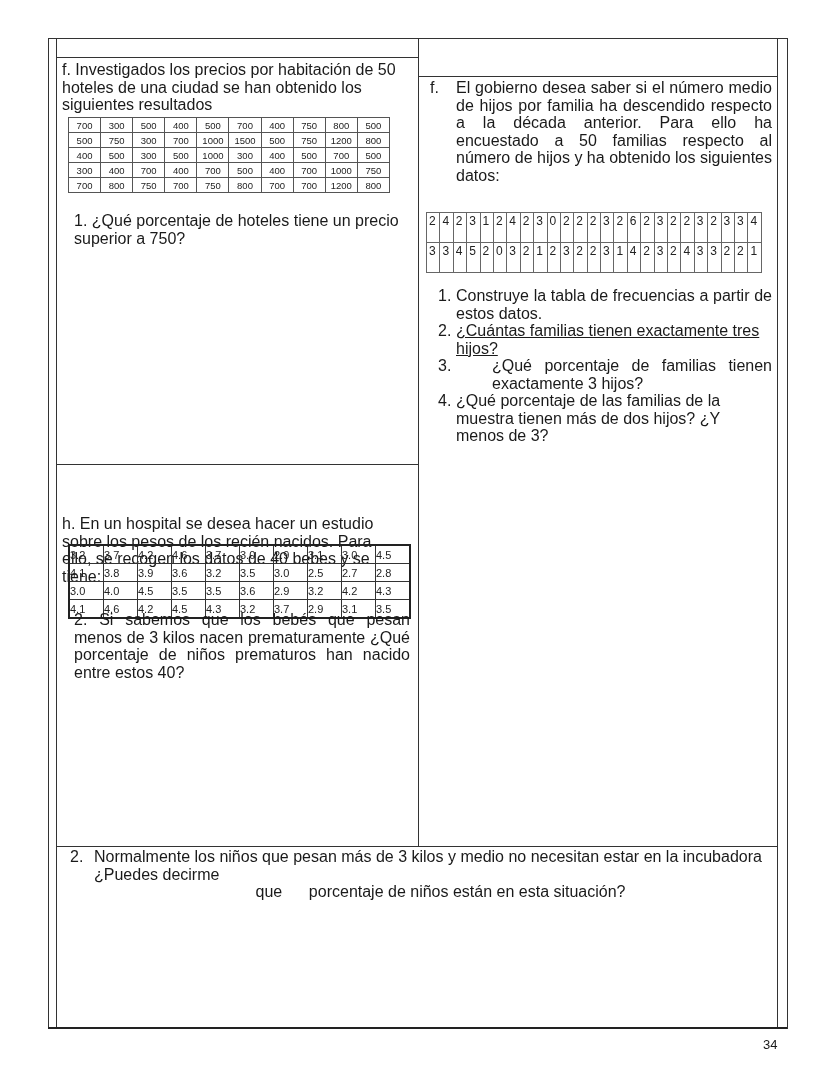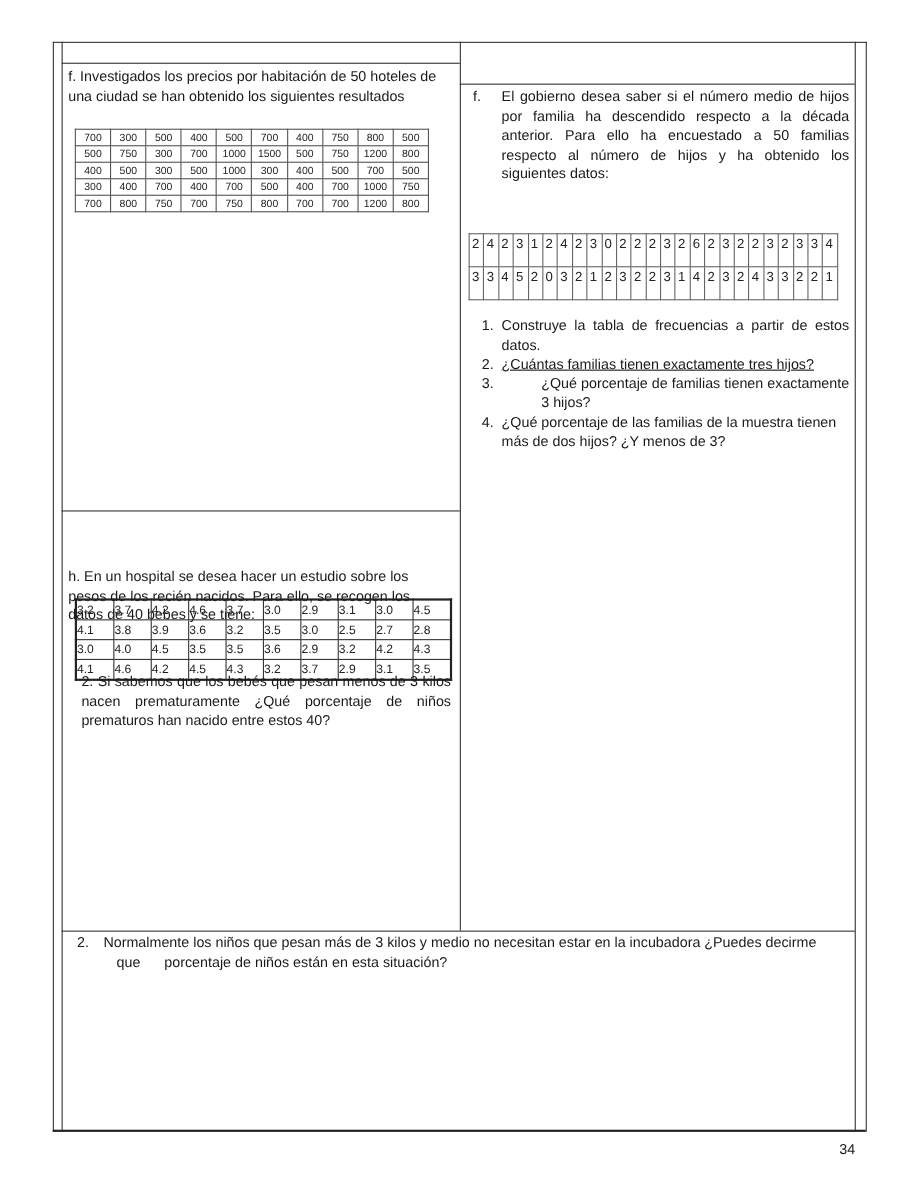--- a/index.html
+++ b/index.html
@@ -19,21 +19,21 @@
   }
   .frame-inner-right {
     position: absolute; left: 777px; top: 38px; width: 1px; height: 990px; background: #333;
   }
   .frame-bottom {
     position: absolute; left: 48px; top: 1027px; width: 739px; height: 2px; background: #222;
   }
   .hline { position: absolute; height: 1px; background: #333; }
   .vline { position: absolute; width: 1px; background: #333; }
 
-  .text { font-size: 13px; line-height: 17.5px; }
+  .text { font-size: 16px; line-height: 17.5px; }
   .block { position: absolute; }
   .justify { text-align: justify; }
 
   
   table.grid { border-collapse: collapse; position: absolute; margin-top: 20px; }
   table.hotel td {
     border: 1px solid #555; font-size: 9.5px; text-align: center;
     height: 14px; padding: 0; width: 31px; color: #222;
   }
   table.hotel { border: 1px solid #777; }
@@ -129,20 +129,21 @@
         <td>800</td>
         <td>700</td>
         <td>700</td>
         <td>1200</td>
         <td>800</td>
       </tr>
     </tbody>
 </table>
 
 <div class="block text" style="left:74px; top:212px; width:338px;">
+  <div>1. ¿Qué porcentaje de hoteles tiene un precio superior a 750?</div>
 </div>
 
 <div class="block text" style="left:430px; top:79px; width:342px;">
   <div style="display:flex;">
     <span style="width:26px; flex:0 0 26px;">f.</span>
     <span class="justify" style="flex:1;">El gobierno desea saber si el número medio de hijos por familia ha descendido respecto a la década anterior. Para ello ha encuestado a 50 familias respecto al número de hijos y ha obtenido los siguientes datos:</span>
   </div>
 </div>
 
 <table class="grid hijos" style="left:426px; top:192px; width:336px;">
@@ -280,16 +281,16 @@
 
 <div class="block text" style="left:74px; top:611px; width:336px;">
   <div class="justify">2. Si sabemos que los bebés que pesan menos de 3 kilos nacen prematuramente ¿Qué porcentaje de niños prematuros han nacido entre estos 40?</div>
 </div>
 
 <div class="block text" style="left:70px; top:848px; width:705px;">
   <div style="display:flex;">
     <span style="width:24px; flex:0 0 24px;">2.</span>
     <span style="flex:1;">Normalmente los niños que pesan más de 3 kilos y medio no necesitan estar en la incubadora ¿Puedes decirme</span>
   </div>
-  <div style="padding-left:36px; white-space:pre;">que      porcentaje de niños están en esta situación?</div>
+  <div style="padding-left:36px; white-space:pre;text-align:center;">que      porcentaje de niños están en esta situación?</div>
 </div>
 
 <div class="page-number">34</div>
 
 </body></html>

